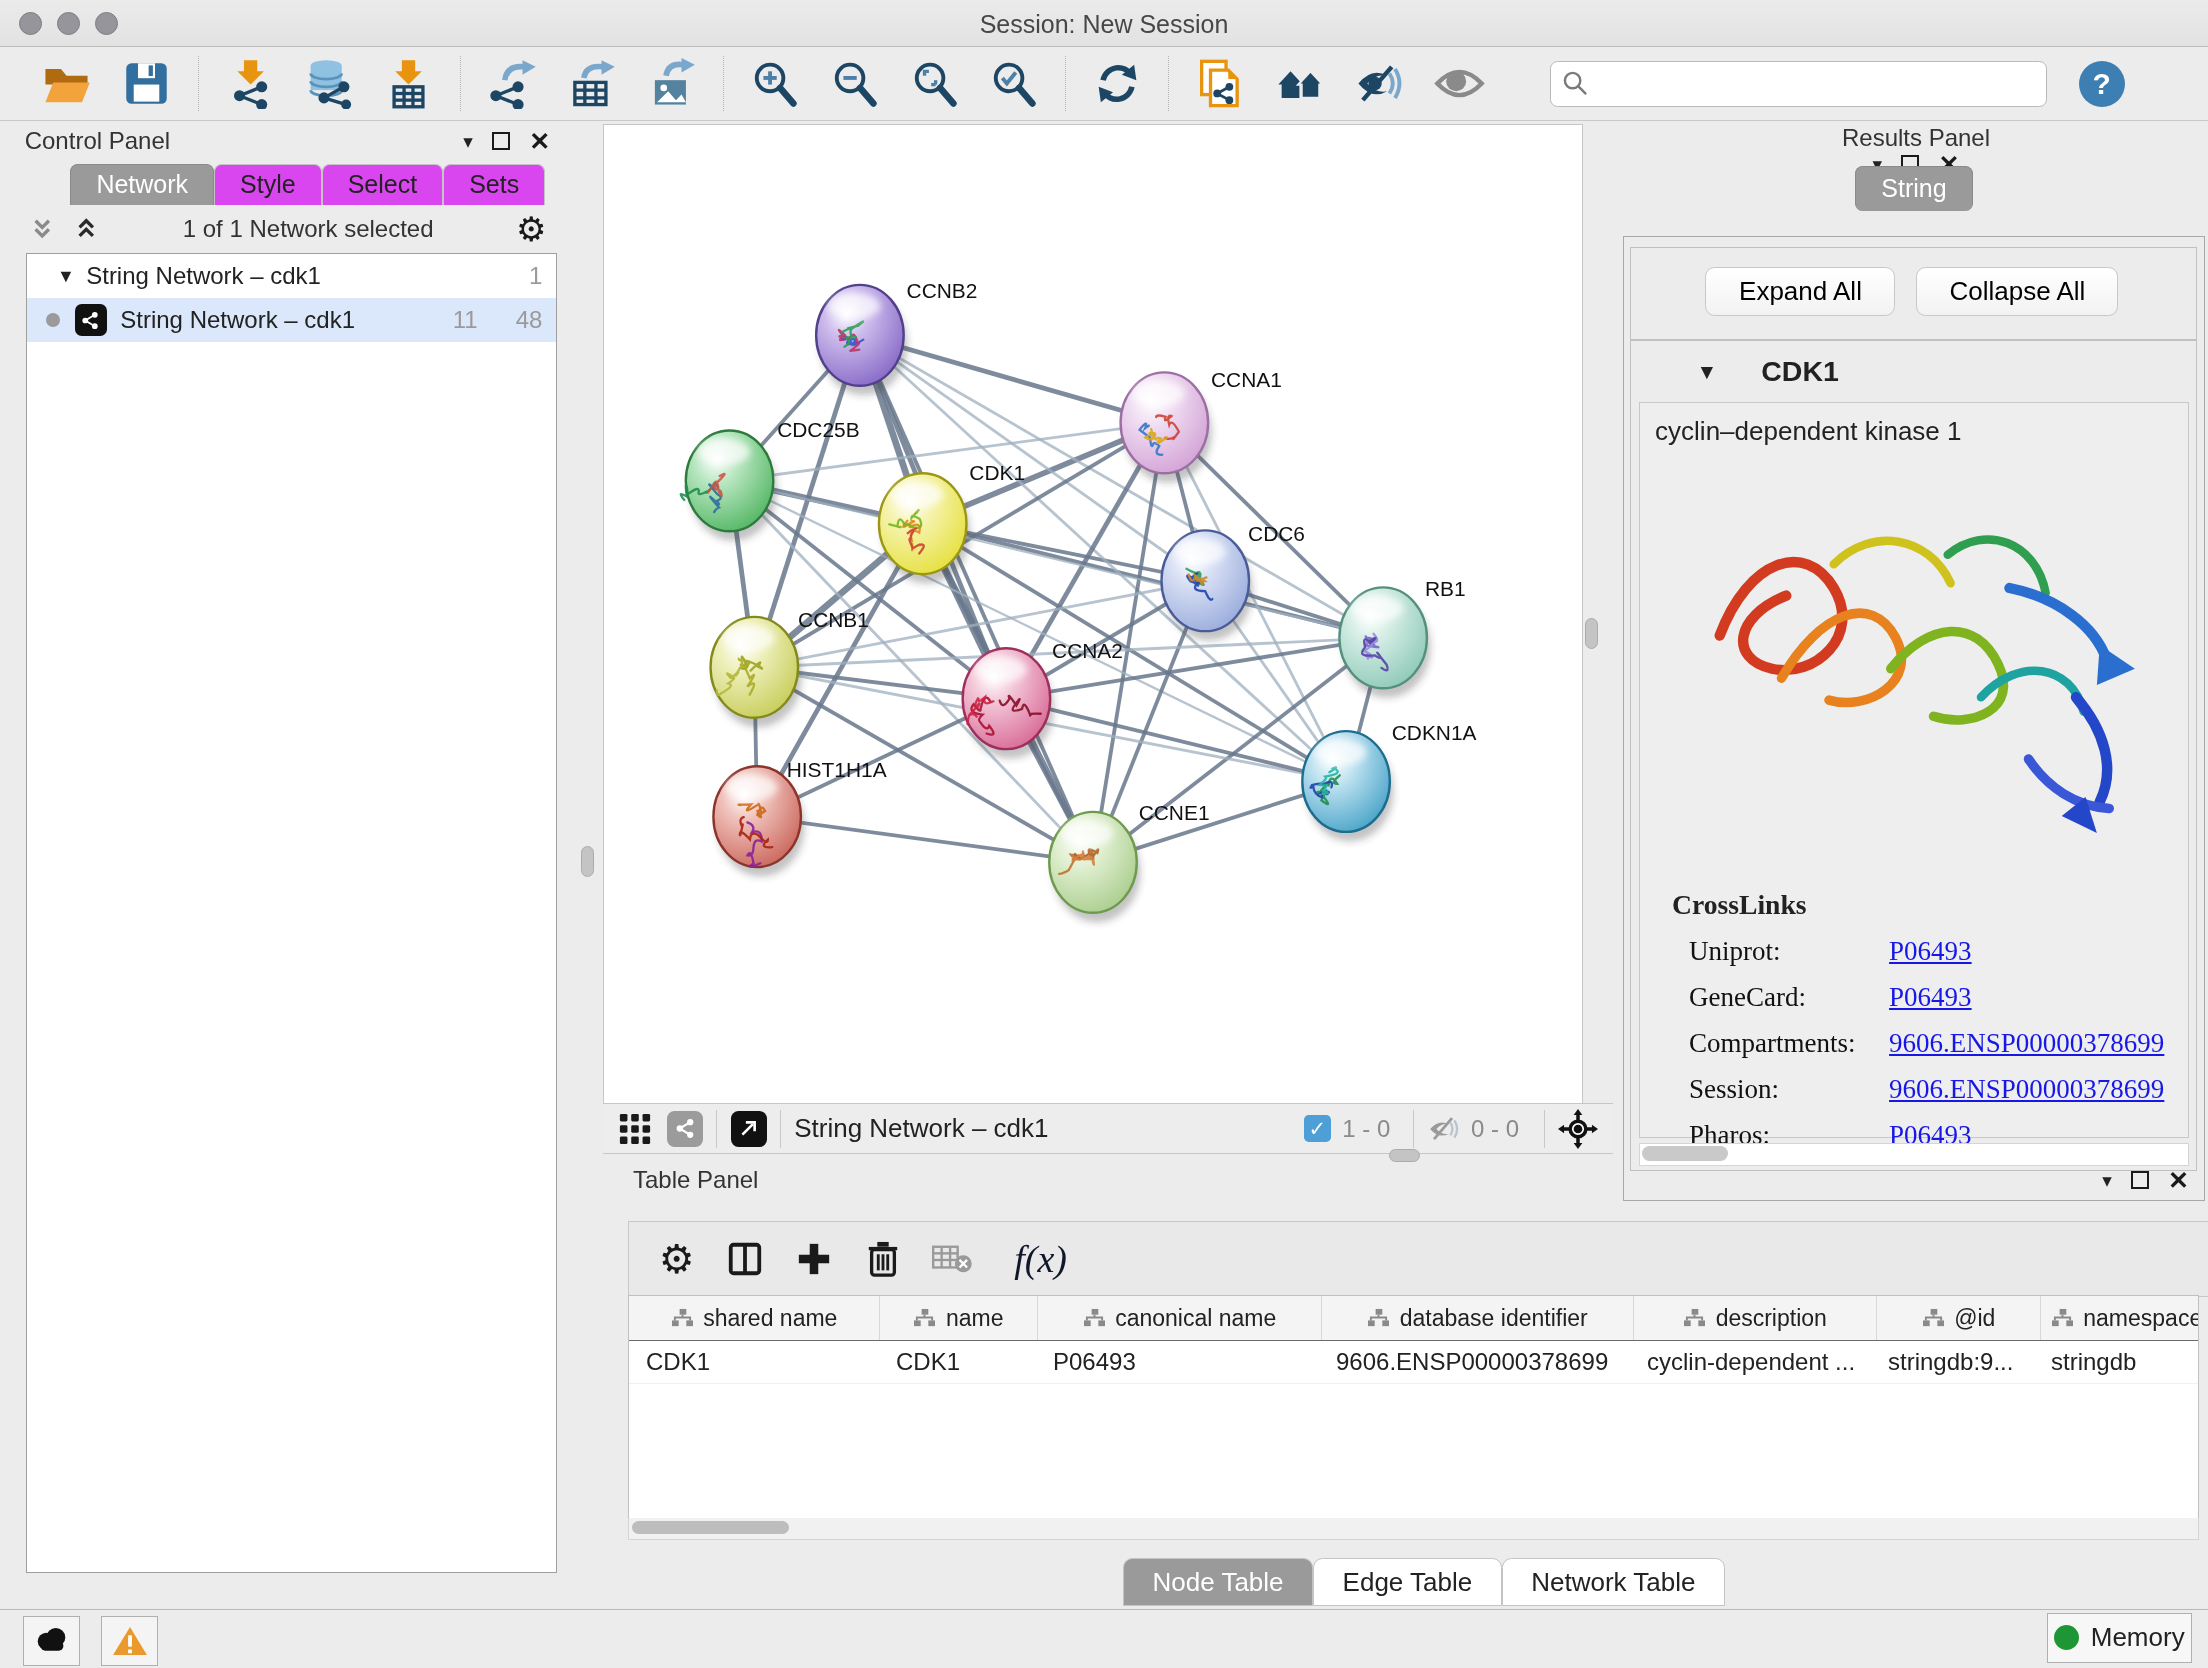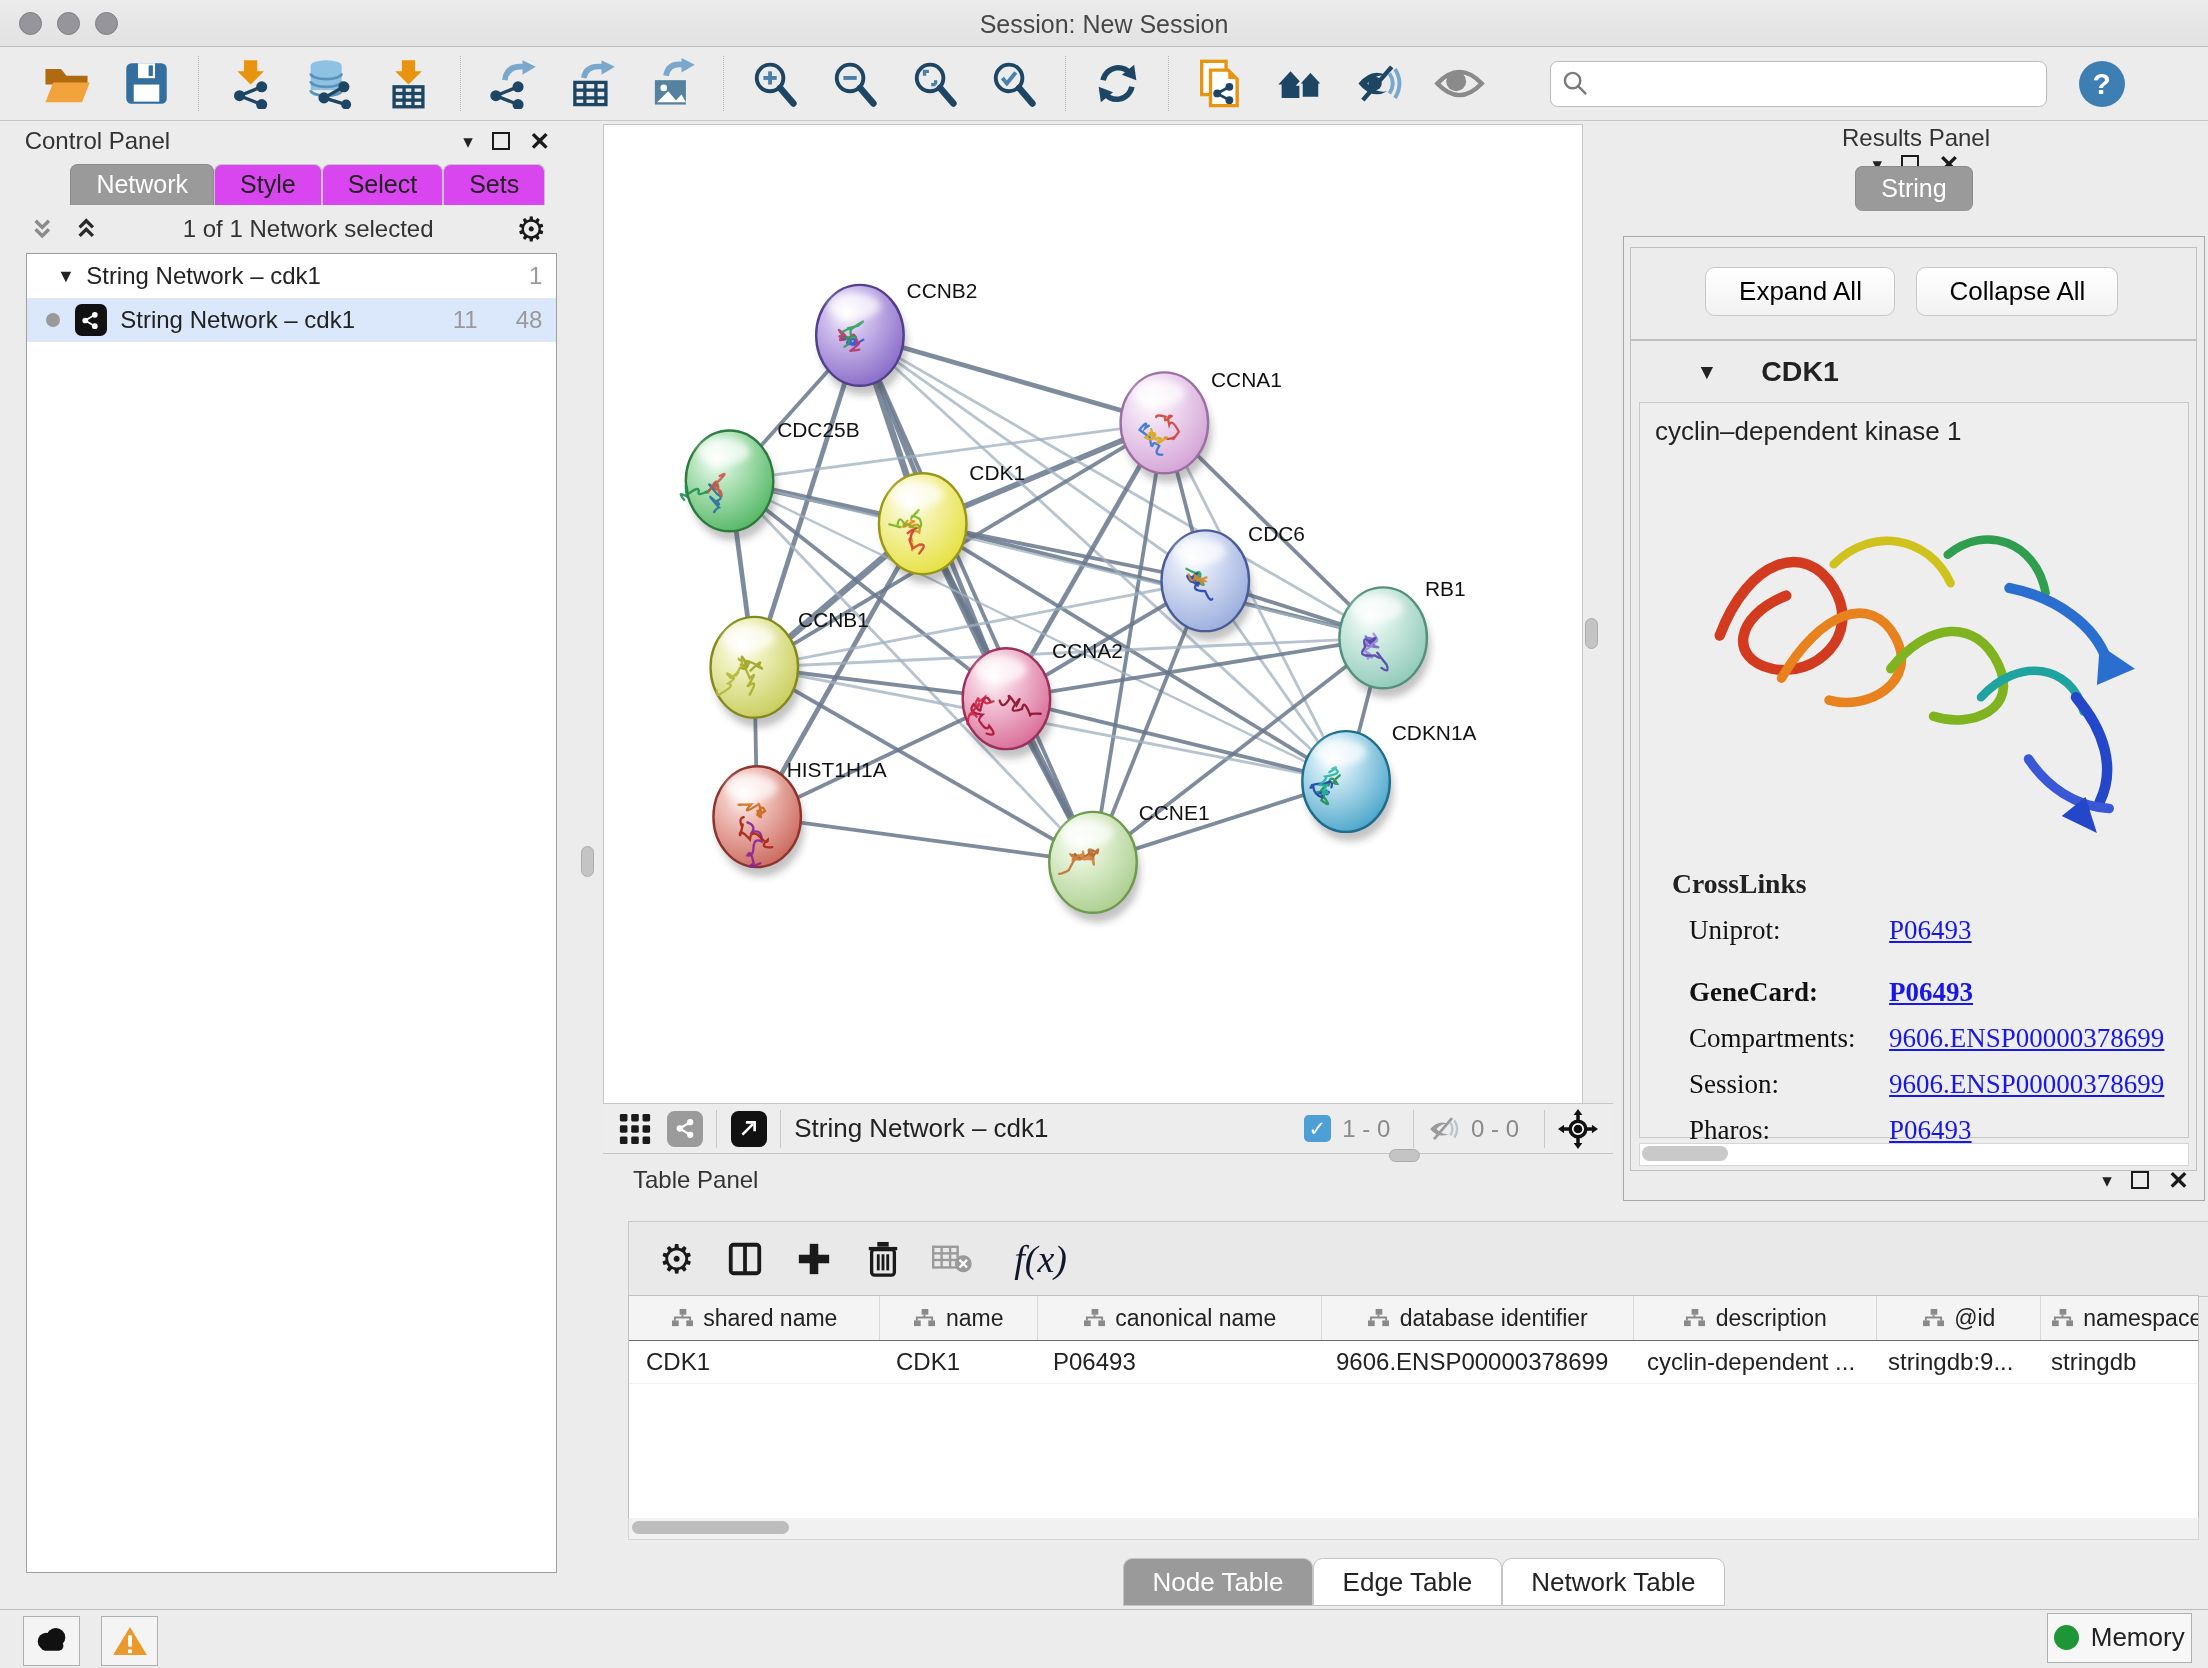--- a/index.html
+++ b/index.html
@@ -626,27 +626,27 @@
             <path d="M235 205 C275 155 325 152 348 200 S320 268 280 255" stroke="#7fb31f" stroke-width="10"></path>
             <path d="M295 85 C335 52 388 72 398 125" stroke="#2f9e4e" stroke-width="9"></path>
             <path d="M330 235 C370 192 425 200 438 250" stroke="#1fa3a0" stroke-width="9"></path>
             <path d="M360 120 C410 130 450 160 462 195" stroke="#2a6fd0" stroke-width="11"></path>
             <path d="M430 235 C460 270 472 310 455 345" stroke="#2446c8" stroke-width="11"></path>
             <path d="M380 300 C400 330 430 350 465 352" stroke="#3a57d8" stroke-width="10"></path>
           </g>
           <polygon points="455,180 492,205 452,222" fill="#2a6fd0"></polygon>
           <polygon points="440,340 452,378 415,360" fill="#2446c8"></polygon>
         </svg>
-        <div style="font-family:'Liberation Serif',serif;font-weight:bold;font-size:27.6px;margin:14px 0 0 32px;">CrossLinks</div>
+        <div style="font-family:'Liberation Serif',serif;font-weight:bold;font-size:27.6px;margin:35px 0 0 32px;">CrossLinks</div>
         <div id="crosslinks" style="margin:5.7px 0 0 49px;">
             <div style="display: flex; margin-top: 15px;">
               <span class="xlabel" style="width: 200px;">Uniprot:</span>
               <a class="xlink" href="#">P06493</a>
             </div>
-            <div style="display: flex; margin-top: 31px; font-weight: bold;">
+            <div style="display: flex; margin-top: 15px;">
               <span class="xlabel" style="width: 200px;">GeneCard:</span>
               <a class="xlink" href="#">P06493</a>
             </div>
             <div style="display: flex; margin-top: 15px;">
               <span class="xlabel" style="width: 200px;">Compartments:</span>
               <a class="xlink" href="#">9606.ENSP00000378699</a>
             </div>
             <div style="display: flex; margin-top: 15px;">
               <span class="xlabel" style="width: 200px;">Session:</span>
               <a class="xlink" href="#">9606.ENSP00000378699</a>

